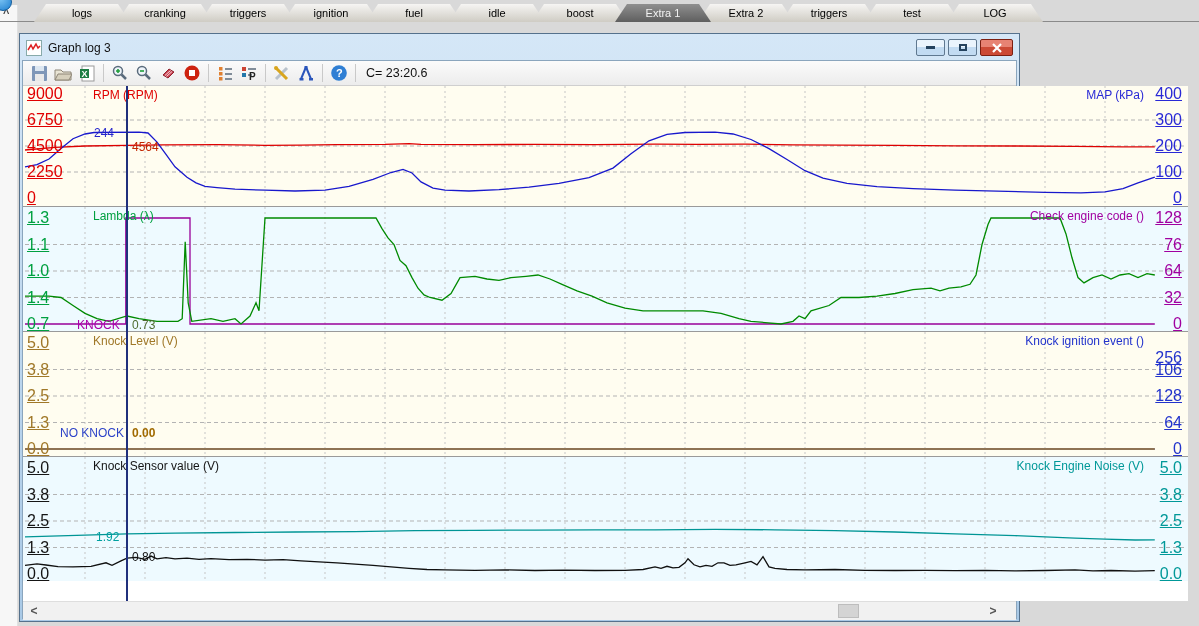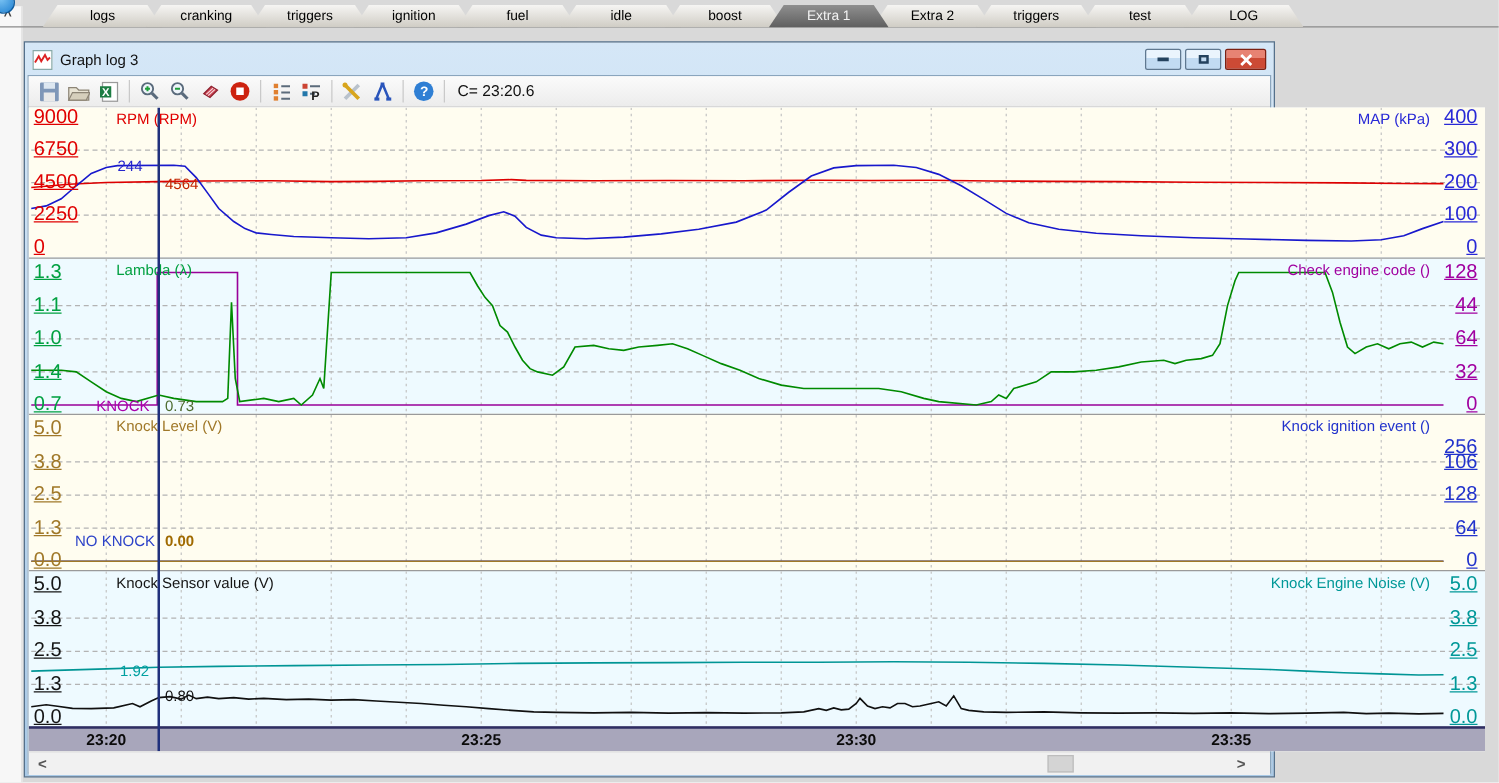--- a/index.html
+++ b/index.html
@@ -259,21 +259,21 @@
             <line x1="2" x2="1163" y1="90.5" y2="90.5" stroke="#b3b3b3" stroke-dasharray="4 3"></line>
             <polyline points="2.0,117.0 102.8,117.0 102.8,11.0 167.0,11.0 167.0,117.0 1131.8,117.0" fill="none" stroke="#990099" stroke-width="1.3"></polyline>
             <polyline points="2.0,89.2 26.0,89.2 38.0,90.5 50.0,98.5 62.0,106.4 74.0,111.7 86.0,114.3 104.0,109.0 116.0,111.7 134.0,114.3 155.0,114.3 159.2,111.7 162.2,34.8 165.2,95.8 168.8,114.3 188.0,111.7 200.0,114.3 212.0,111.7 218.0,117.0 227.0,109.0 233.0,95.8 236.0,103.8 242.0,11.0 353.0,11.0 359.0,21.6 365.0,30.9 371.0,37.5 377.0,53.4 383.0,58.7 389.0,70.6 395.0,81.2 401.0,87.9 407.0,90.5 419.0,93.2 428.0,86.5 437.0,70.6 452.0,69.3 464.0,72.0 476.0,73.3 488.0,70.6 503.0,69.3 515.0,68.0 527.0,72.0 539.0,77.3 554.0,83.9 569.0,89.2 584.0,95.8 602.0,101.1 620.0,103.8 680.0,103.8 698.0,106.4 716.0,111.7 728.0,114.3 758.0,117.0 770.0,114.3 776.0,109.0 782.0,111.7 788.0,103.8 806.0,98.5 818.0,90.5 836.0,90.5 854.0,89.2 872.0,86.5 890.0,82.6 908.0,81.2 917.0,83.9 926.0,81.2 938.0,79.9 947.0,77.3 953.0,68.0 959.0,37.5 965.0,17.6 968.0,11.0 1037.0,11.0 1043.0,26.9 1049.0,50.8 1055.0,70.6 1061.0,75.9 1070.0,70.6 1079.0,68.0 1088.0,72.0 1097.0,68.0 1106.0,66.7 1115.0,70.6 1124.0,66.7 1131.8,68.0" fill="none" stroke="#008a00" stroke-width="1.3"></polyline>
           </svg>
           <div class="tick left" style="top: 4px; color: rgb(0, 160, 64);">1.3</div>
           <div class="tick left" style="top: 30.5px; color: rgb(0, 160, 64);">1.1</div>
           <div class="tick left" style="top: 57px; color: rgb(0, 160, 64);">1.0</div>
           <div class="tick left" style="top: 83.5px; color: rgb(0, 160, 64);">1.4</div>
           <div class="tick left" style="top: 110px; color: rgb(0, 160, 64);">0.7</div>
           <div class="tick right" style="top: 4px; color: rgb(160, 0, 160);">128</div>
-          <div class="tick right" style="top: 30.5px; color: rgb(160, 0, 160);">44</div>
+          <div class="tick right" style="top: 30.5px; color: rgb(160, 0, 160);">76</div>
           <div class="tick right" style="top: 57px; color: rgb(160, 0, 160);">64</div>
           <div class="tick right" style="top: 83.5px; color: rgb(160, 0, 160);">32</div>
           <div class="tick right" style="top: 110px; color: rgb(160, 0, 160);">0</div>
           <div class="axis-title left" style="color: rgb(0, 160, 64);">Lambda (λ)</div>
           <div class="axis-title right" style="color: rgb(160, 0, 160);">Check engine code ()</div>
         </div>
         <div class="panel" style="top: 245px; height: 125px; background: rgb(255, 253, 240); border-top: 1px solid rgb(154, 154, 154);">
           <svg width="1165" height="125">
             <line x1="62" x2="62" y1="0" y2="125" stroke="#c5c5c5" stroke-dasharray="2 3"></line>
             <line x1="122" x2="122" y1="0" y2="125" stroke="#c5c5c5" stroke-dasharray="2 3"></line>
@@ -344,26 +344,20 @@
           <div class="tick left" style="top: 83.5px; color: rgb(21, 21, 21);">1.3</div>
           <div class="tick left" style="top: 110px; color: rgb(21, 21, 21);">0.0</div>
           <div class="tick right" style="top: 4px; color: rgb(0, 152, 152);">5.0</div>
           <div class="tick right" style="top: 30.5px; color: rgb(0, 152, 152);">3.8</div>
           <div class="tick right" style="top: 57px; color: rgb(0, 152, 152);">2.5</div>
           <div class="tick right" style="top: 83.5px; color: rgb(0, 152, 152);">1.3</div>
           <div class="tick right" style="top: 110px; color: rgb(0, 152, 152);">0.0</div>
           <div class="axis-title left" style="color: rgb(21, 21, 21);">Knock Sensor value (V)</div>
           <div class="axis-title right" style="color: rgb(0, 152, 152);">Knock Engine Noise (V)</div>
         </div>
-        <div class="time-strip">
-          <div class="time-label" style="left: 32px;">23:20</div>
-          <div class="time-label" style="left: 332px;">23:25</div>
-          <div class="time-label" style="left: 632px;">23:30</div>
-          <div class="time-label" style="left: 932px;">23:35</div>
-        </div>
         <div id="cursor-line" style="left: 103px;"></div>
         <div class="readout" style="left: 71px; top: 40px; color: rgb(37, 37, 204);">244</div>
         <div class="readout" style="left: 109px; top: 54px; color: rgb(194, 37, 0);">4564</div>
         <div class="readout" style="left: 54px; top: 232px; color: rgb(170, 0, 170);">KNOCK</div>
         <div class="readout" style="left: 109px; top: 232px; color: rgb(77, 107, 47);">0.73</div>
         <div class="readout" style="left: 37px; top: 340px; color: rgb(45, 67, 200);">NO KNOCK</div>
         <div class="readout" style="left: 109px; top: 340px; color: rgb(160, 106, 0); font-weight: bold;">0.00</div>
         <div class="readout" style="left: 73px; top: 444px; color: rgb(0, 160, 160);">1.92</div>
         <div class="readout" style="left: 109px; top: 464px; color: rgb(16, 16, 16);">0.80</div>
       </div>

